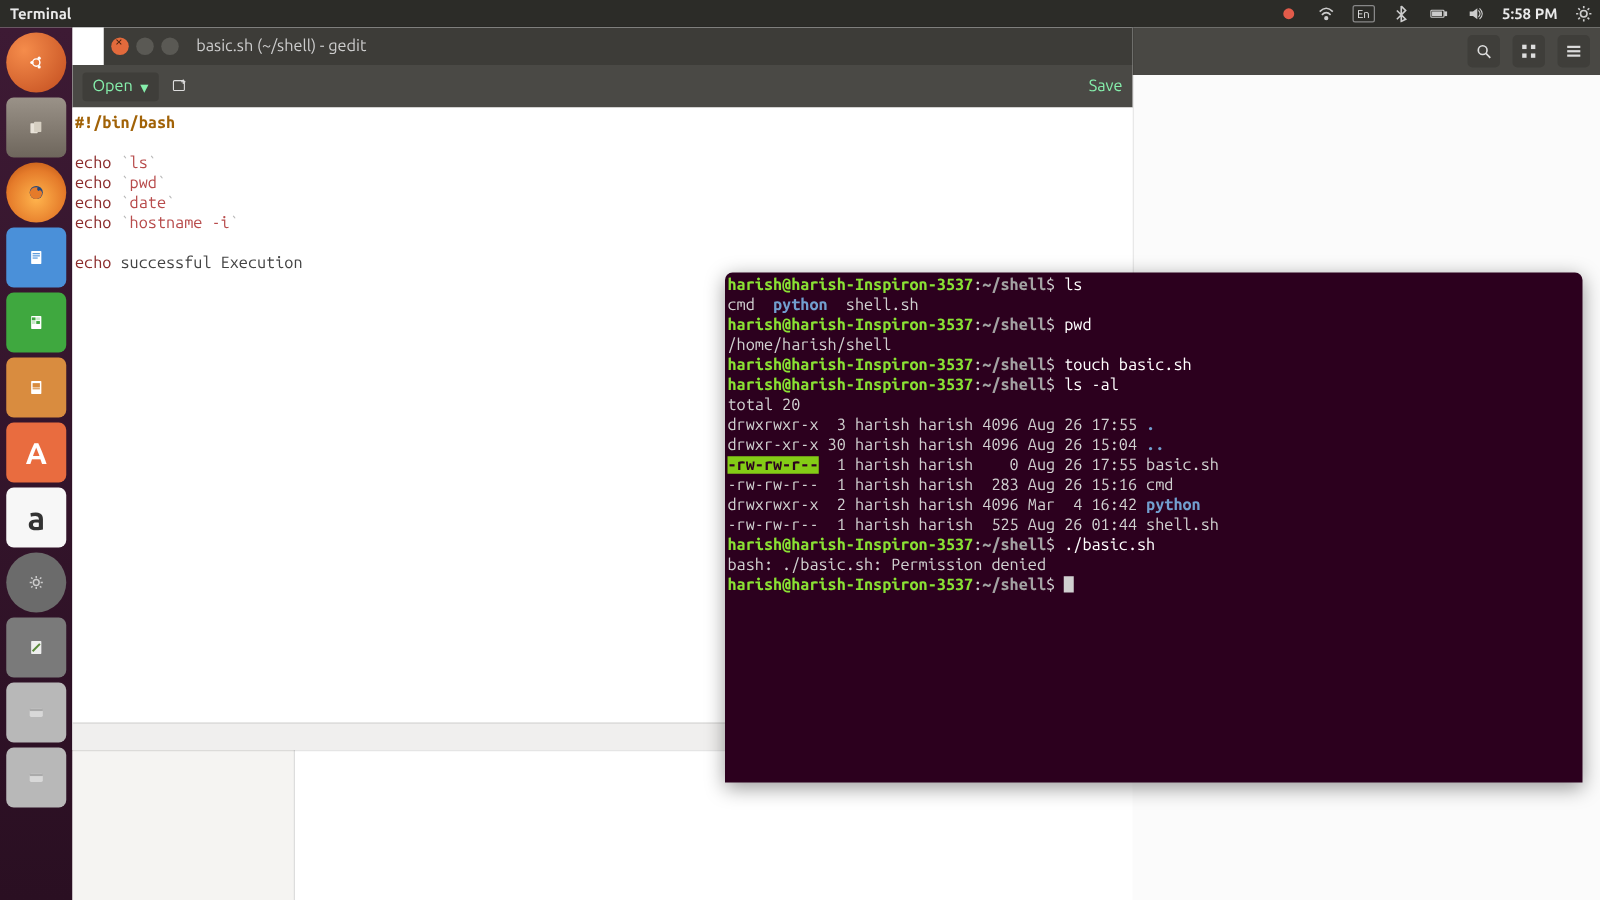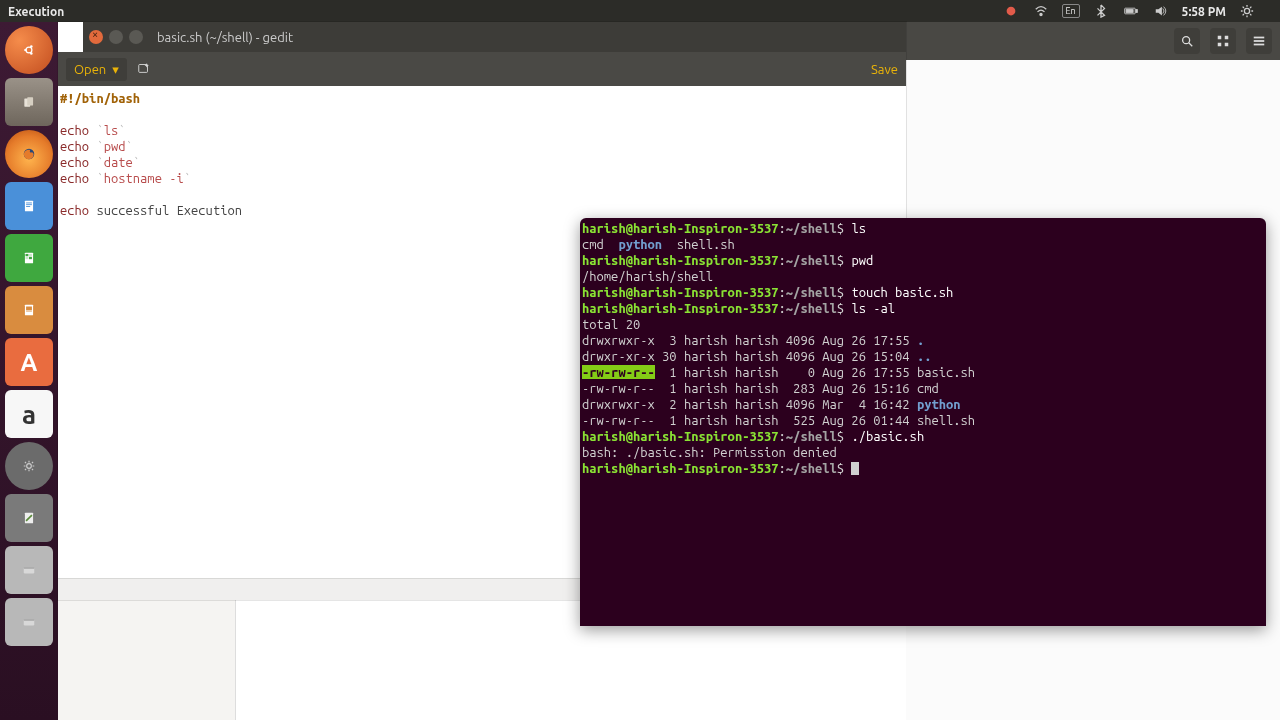--- a/index.html
+++ b/index.html
@@ -18,21 +18,21 @@
   top: 0; left: 0; right: 0;
   height: 22px;
   background: #2c2c28;
   color: #eaeaea;
   display: flex;
   align-items: center;
   font-size: 12px;
 }
 .menubar .title { padding-left: 8px; font-weight: bold; }
 .menubar .spacer { flex: 1; }
-.menubar .tray { display: flex; align-items: center; gap: 12px; padding-right: 24px; }
+.menubar .tray { display: flex; align-items: center; gap: 12px; padding-right: 4px; }
 .menubar .tray .icon { display: inline-flex; align-items: center; justify-content: center; width: 18px; height: 18px; }
 .menubar .tray .time { font-weight: 600; }
 
 
 .launcher {
   position: absolute;
   top: 22px; left: 0; bottom: 0;
   width: 58px;
   background: linear-gradient(180deg, #3d1a34 0%, #2a0f22 100%);
   display: flex;
@@ -145,21 +145,21 @@
   display: inline-block;
 }
 .winbtn.close { background: #e26a3c; position: relative; }
 .winbtn.close::after { content: "×"; position: absolute; top: -2px; left: 3px; font-size: 11px; color: #3a1c0c; }
 .gedit .toolbar {
   height: 34px;
   background: #4a4945;
   display: flex;
   align-items: center;
   padding: 0 8px;
-  color: #eab308;
+  color: #86efac;
   font-size: 13px;
 }
 .gedit .toolbar .openbtn {
   background: #3f3e3a;
   padding: 4px 8px;
   border-radius: 3px;
   display: flex;
   align-items: center;
   gap: 6px;
 }
@@ -232,21 +232,21 @@
 .blue { color: #729fcf; font-weight: bold; }
 .hl { background: #84cc16; color: #2c001e; font-weight: bold; }
 .cursor { display: inline-block; width: 8px; height: 13px; background: #d0d0d0; vertical-align: -2px; }
 
 svg { width: 14px; height: 14px; }
 </style>
 </head>
 <body>
 
 <div class="menubar">
-  <span class="title">Execution</span>
+  <span class="title">Terminal</span>
   <span class="spacer"></span>
   <div class="tray">
     <span class="icon" style="color:#e25b4a">
       <svg viewBox="0 0 16 16">
           <circle cx="8" cy="8" r="5" fill="currentColor"></circle>
         </svg>
     </span>
     <span class="icon">
       <svg viewBox="0 0 16 16" stroke="#ccc" fill="none" stroke-width="1.5">
           <path d="M2 6 Q8 0 14 6"></path>

